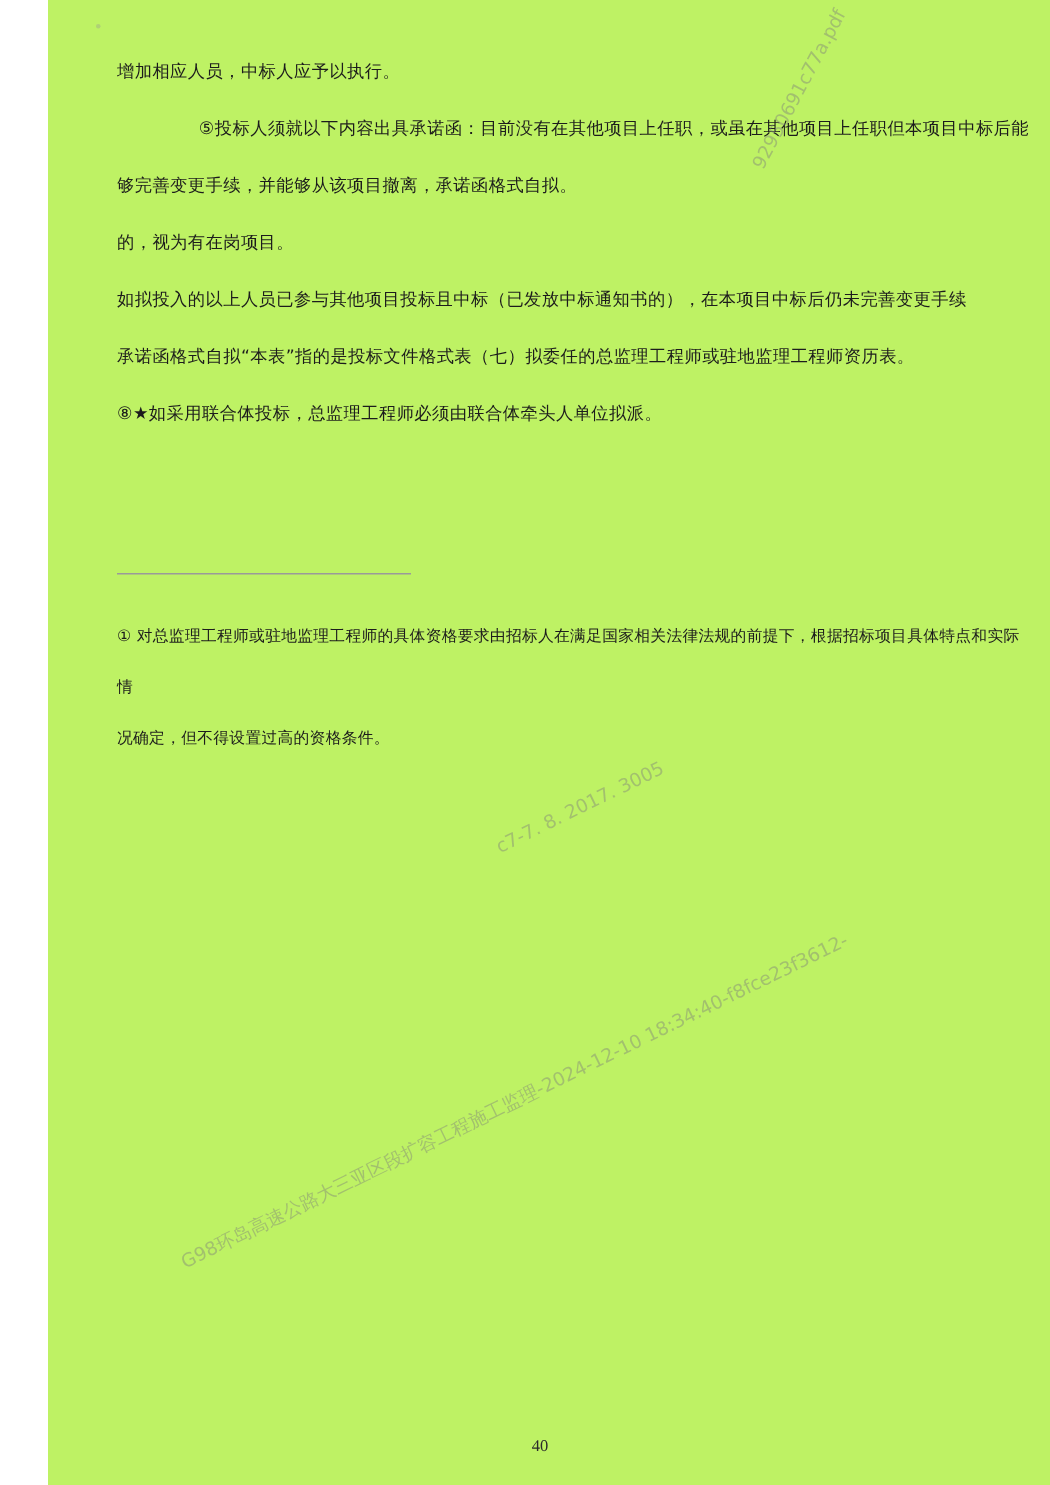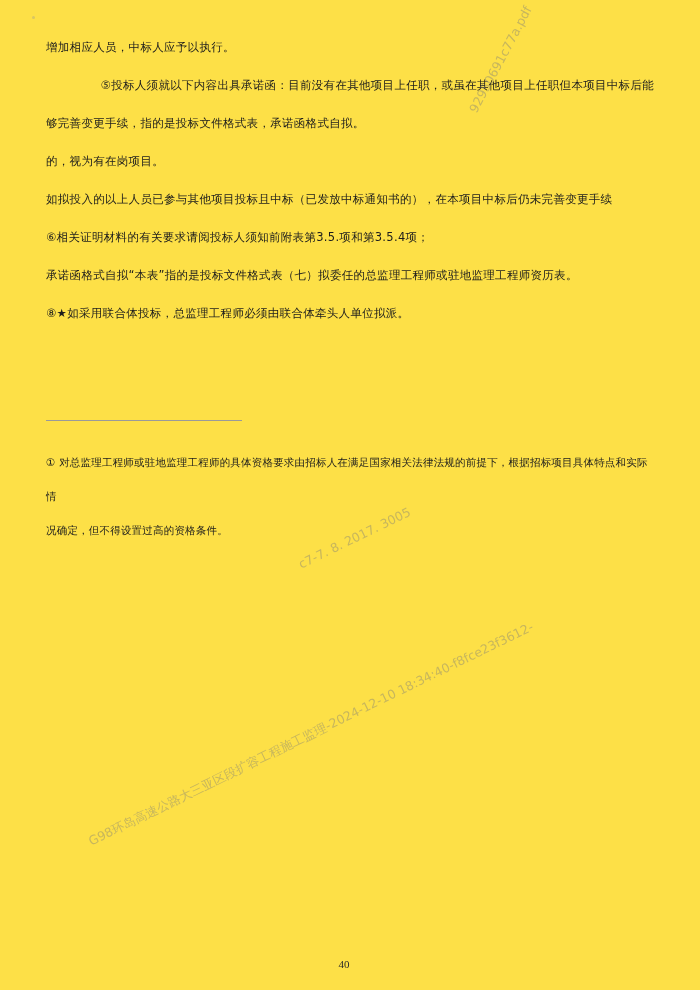--- a/index.html
+++ b/index.html
@@ -12,21 +12,22 @@
     height: 990px;
     position: relative;
     overflow: hidden;
     font-family: "DejaVu Sans", "Liberation Sans", sans-serif;
     color: #1a1a1a;
   }
 
   .page {
     position: absolute;
     inset: 0;
-    background: #fde047;
+    background: #bef264;
+    margin-left: 32px;
   }
 
   .content {
     position: absolute;
     left: 46px;
     top: 28px;
     width: 608px;
   }
 
   .para {
@@ -123,27 +124,26 @@
 <div class="page">
 
   <div class="speckle"></div>
 
   <div class="content">
 
     <p class="para">增加相应人员，中标人应予以执行。</p>
 
     <p class="para indent">⑤投标人须就以下内容出具承诺函：目前没有在其他项目上任职，或虽在其他项目上任职但本项目中标后能</p>
 
-    <p class="para">够完善变更手续，指的是投标文件格式表，承诺函格式自拟。</p>
+    <p class="para">够完善变更手续，并能够从该项目撤离，承诺函格式自拟。</p>
 
     <p class="para">的，视为有在岗项目。</p>
 
     <p class="para">如拟投入的以上人员已参与其他项目投标且中标（已发放中标通知书的），在本项目中标后仍未完善变更手续</p>
 
-    <p class="para">⑥相关证明材料的有关要求请阅投标人须知前附表第3.5.项和第3.5.4项；</p>
 
     <p class="para">承诺函格式自拟“本表”指的是投标文件格式表（七）拟委任的总监理工程师或驻地监理工程师资历表。</p>
 
     <p class="para">⑧★如采用联合体投标，总监理工程师必须由联合体牵头人单位拟派。</p>
 
     <div class="rule-wrap">
       <div class="footnote-rule"></div>
     </div>
 
     <p class="footnote">① 对总监理工程师或驻地监理工程师的具体资格要求由招标人在满足国家相关法律法规的前提下，根据招标项目具体特点和实际情

